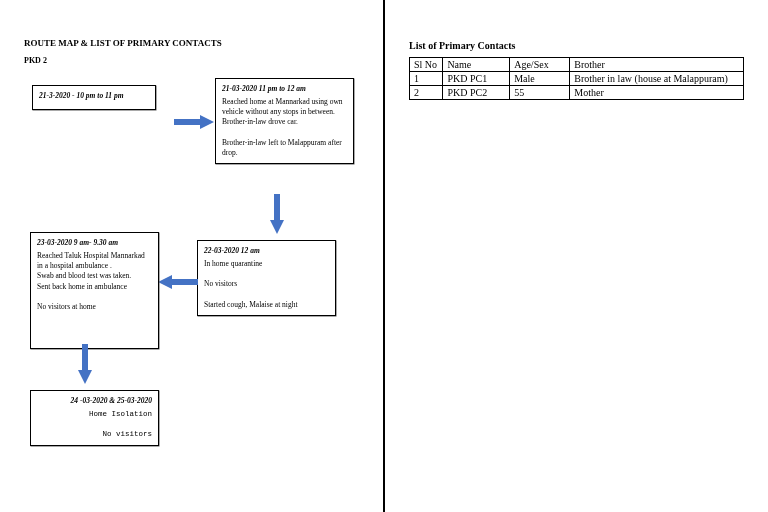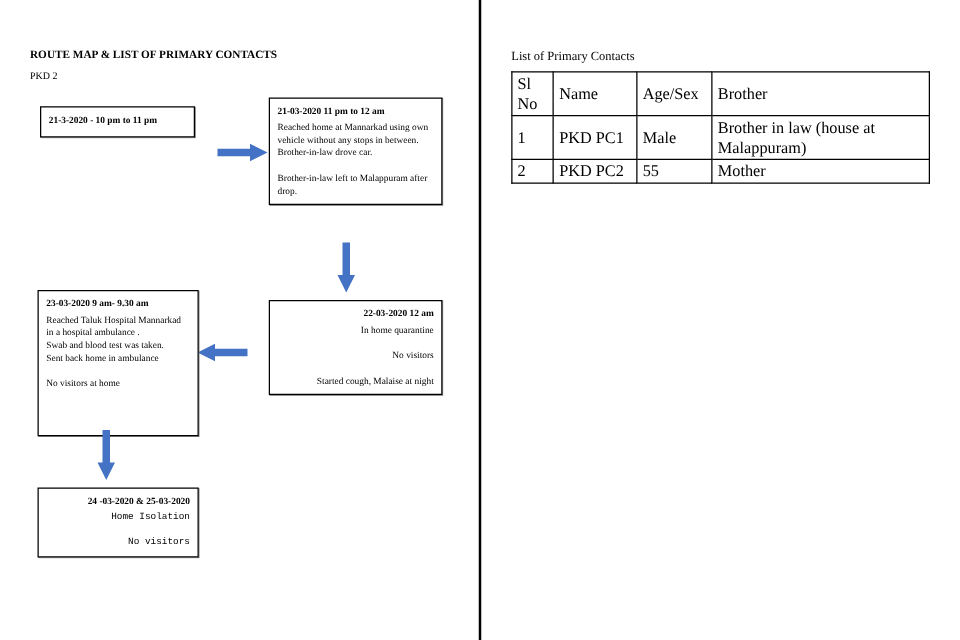--- a/index.html
+++ b/index.html
@@ -22,37 +22,38 @@
     font-size: 8px;
     color: #000;
   }
   .title {
     font-weight: bold;
     font-size: 9px;
     margin-top: 18px;
     margin-bottom: 8px;
   }
   .subtitle {
-    font-weight: normal;
+    font-weight: bold;
     font-size: 8px;
     margin-bottom: 6px;
   }
   .box {
     position: absolute;
     border: 1px solid #000;
     padding: 5px 6px;
     background: #fff;
     font-size: 7.5px;
     line-height: 1.35;
     box-shadow: 0.5px 0.5px 0 #555;
   }
   .box .hdr {
     font-weight: bold;
     margin-bottom: 3px;
     font-size: 7.5px;
+    font-style: italic;
   }
   .arrow {
     position: absolute;
   }
   .arrow-right {
     width: 0; height: 0;
     border-top: 7px solid transparent;
     border-bottom: 7px solid transparent;
     border-left: 14px solid #4472c4;
   }
@@ -89,29 +90,29 @@
   .arrow-down::before {
     content: "";
     position: absolute;
     top: -40px;
     left: -3px;
     height: 28px;
     width: 6px;
     background: #4472c4;
   }
   .list-title {
-    font-weight: normal;
+    font-weight: bold;
     font-size: 10px;
     margin-top: 20px;
     margin-bottom: 6px;
   }
   table {
     border-collapse: collapse;
     width: 100%;
-    font-size: 13px;
+    font-size: 10px;
     padding-left: 21px;
   }
   th, td {
     border: 0.5px solid #000;
     padding: 1px 4px;
     text-align: left;
     font-weight: normal;
   }
 </style>
 </head>
@@ -129,21 +130,21 @@
 
   <div class="box" style="left:215px; top:78px; width:125px;">
     <div class="hdr">21-03-2020   11  pm to  12 am</div>
     <div style="white-space:pre-line;">Reached home at Mannarkad using own vehicle  without any stops in between. Brother-in-law drove car.
 
 Brother-in-law left to Malappuram after drop.</div>
   </div>
 
   <div class="arrow arrow-down" style="left:270px; top:220px;"></div>
 
-  <div class="box" style="left:215px; top:240px; width:125px;text-align:right;">
+  <div class="box" style="left:197px; top:240px; width:125px;">
     <div class="hdr">22-03-2020 12 am</div>
     <div style="white-space:pre-line;">In home quarantine
 
 No visitors
 
 Started cough, Malaise at night</div>
   </div>
 
   <div class="arrow arrow-left" style="left:158px; top:275px;"></div>
 

